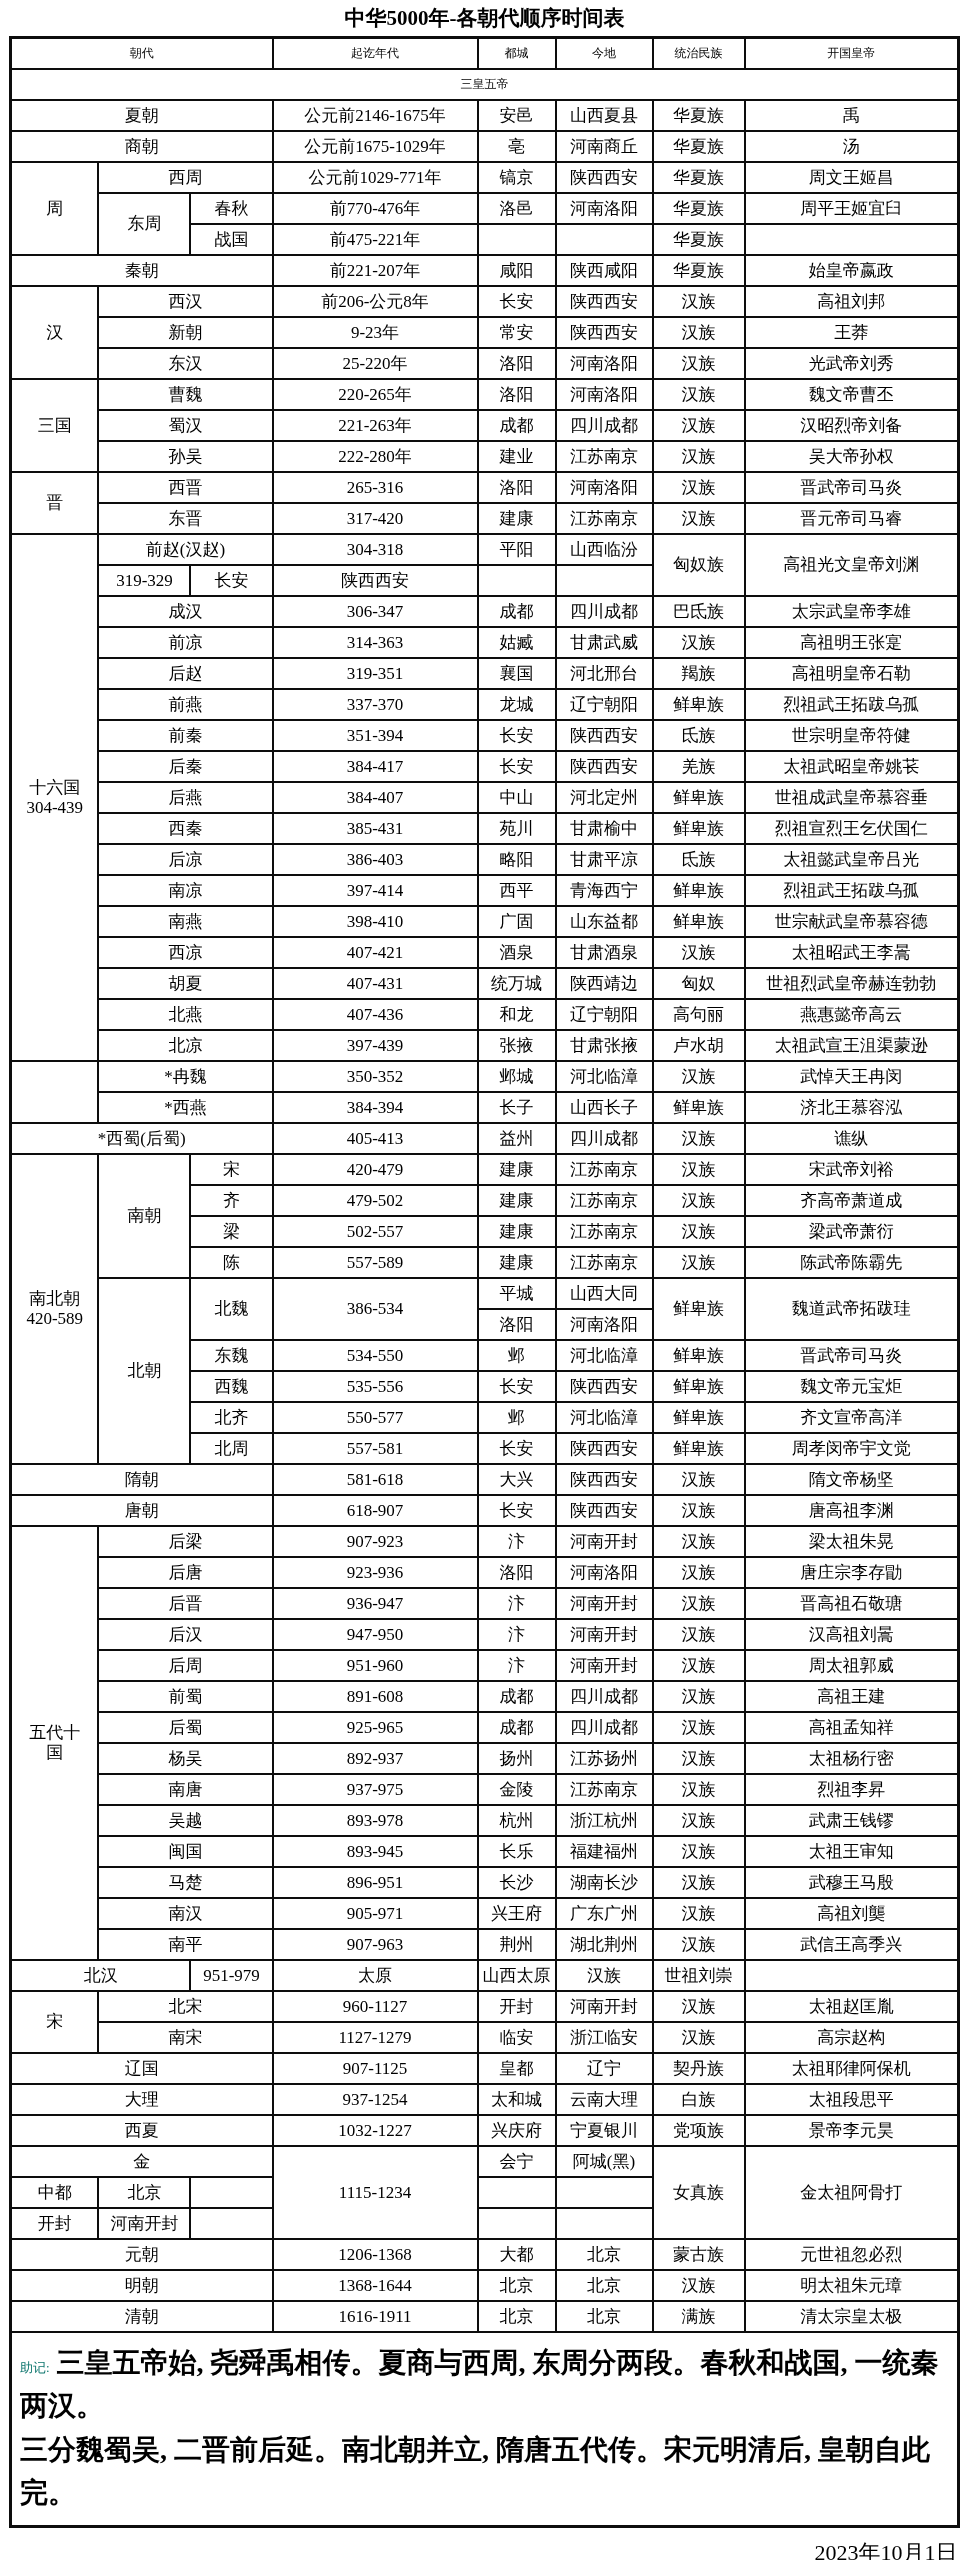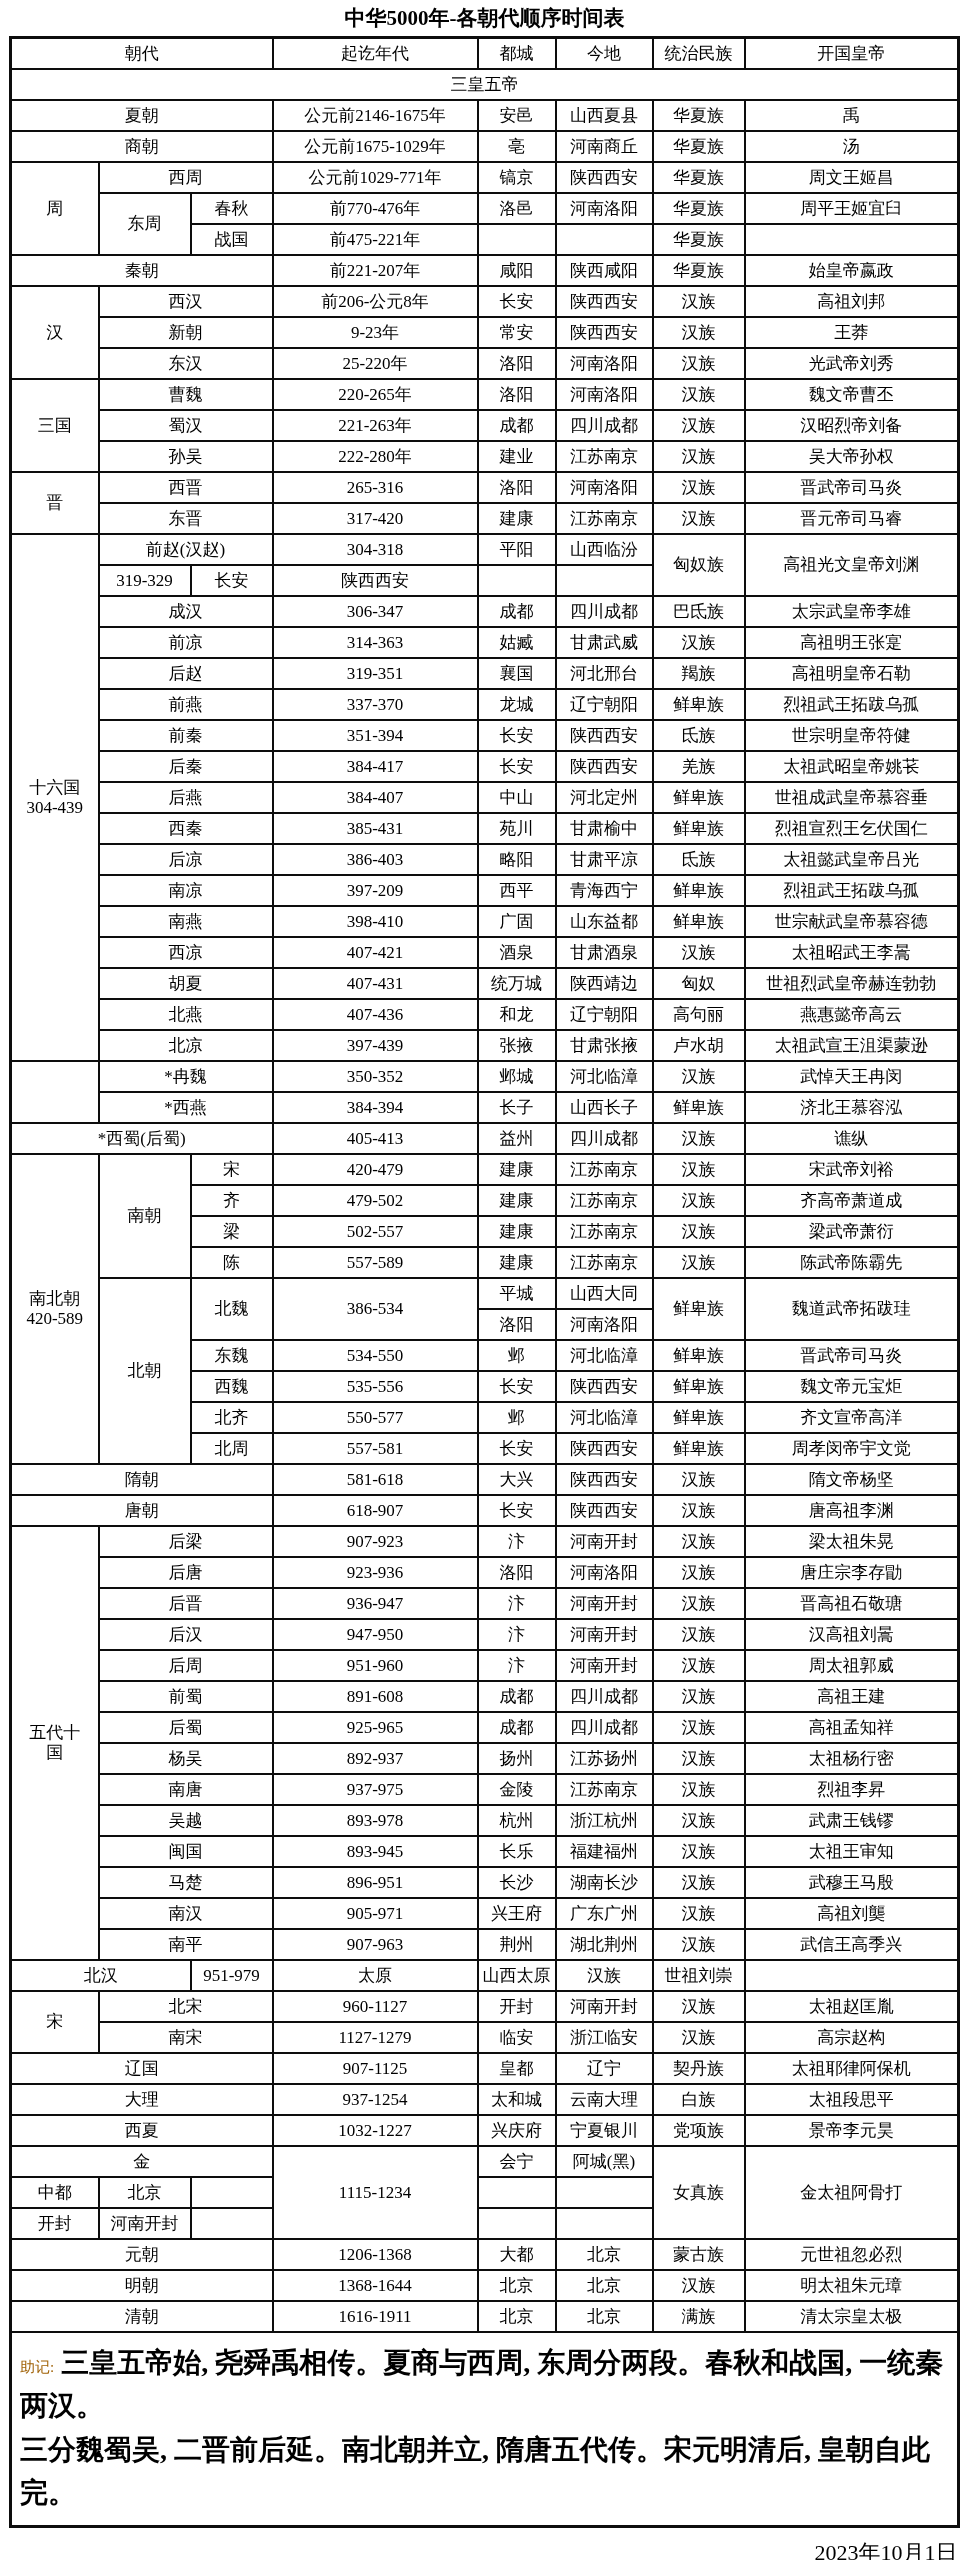--- a/index.html
+++ b/index.html
@@ -25,29 +25,29 @@
     border: 2px solid #0d0d0d;
     text-align: center;
     vertical-align: middle;
     font-size: 17px;
     height: 27px;
     padding: 1px 2px;
     white-space: pre-line;
     line-height: 1.15;
     overflow: hidden;
   }
-  td.hd { font-size: 17px; margin-left: 21px; }
+  td.hd { font-size: 12px; margin-left: 21px; }
   td.note-cell {
     text-align: left;
     height: auto;
     padding: 8px 8px 10px 8px;
   }
   .note-label {
-    font-size: 15px;
-    color: #a16207;
+    font-size: 13px;
+    color: #0f766e;
     margin-right: 7px;
     vertical-align: middle;
   }
   .note-text {
     font-weight: bold;
     font-size: 28px;
     line-height: 1.55;
     white-space: pre-line;
   }
   .doc-date {
@@ -287,21 +287,21 @@
       <tr>
         <td colspan="2">后凉</td>
         <td>386-403</td>
         <td>略阳</td>
         <td>甘肃平凉</td>
         <td>氐族</td>
         <td>太祖懿武皇帝吕光</td>
       </tr>
       <tr>
         <td colspan="2">南凉</td>
-        <td>397-209</td>
+        <td>397-414</td>
         <td>西平</td>
         <td>青海西宁</td>
         <td>鲜卑族</td>
         <td>烈祖武王拓跋乌孤</td>
       </tr>
       <tr>
         <td colspan="2">南燕</td>
         <td>398-410</td>
         <td>广固</td>
         <td>山东益都</td>

